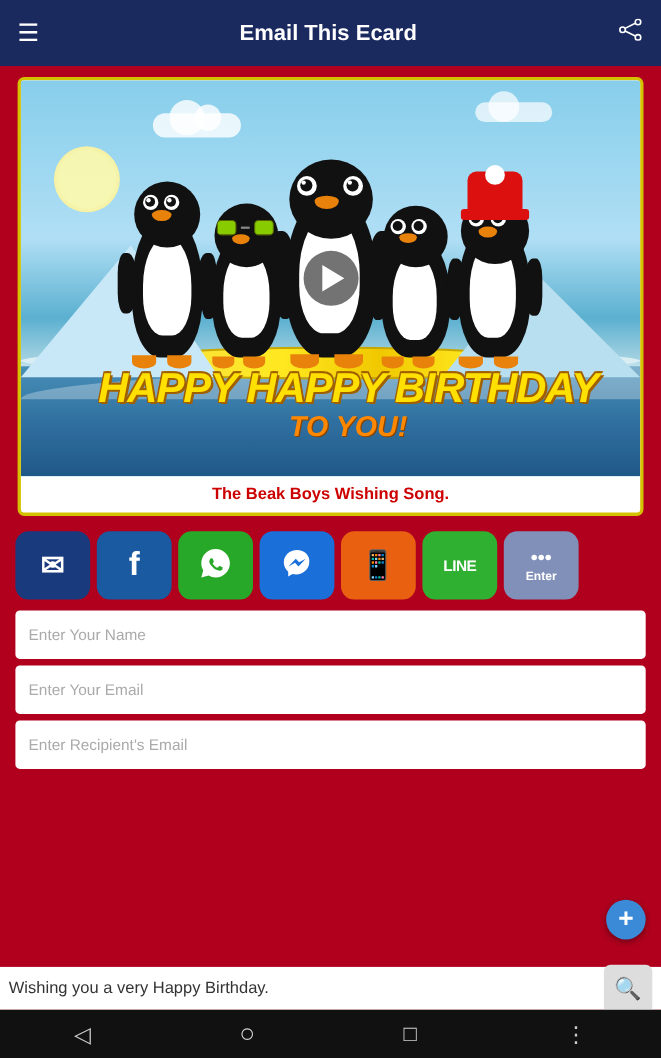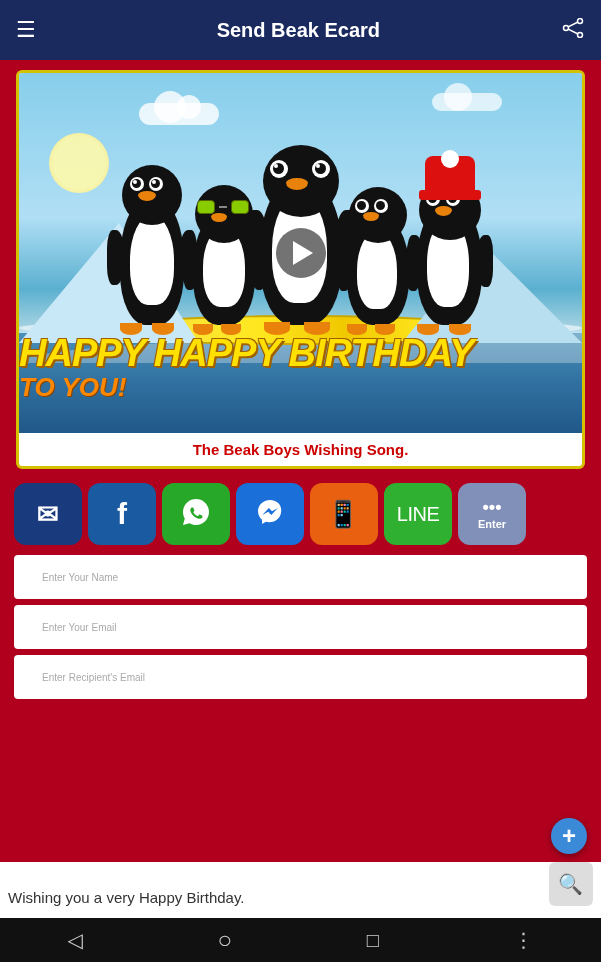--- a/index.html
+++ b/index.html
@@ -152,22 +152,23 @@
       border-top: 12px solid transparent;
       border-bottom: 12px solid transparent;
       border-left: 20px solid white;
       margin-left: 4px;
     }
 
     
     .birthday-text {
       position: absolute;
       bottom: 30px;
-      left: 0;
-      width: 100%;
+      left: 16px;
+      width: 100%;
+      text-align: center;
     }
     .birthday-line1 {
       font-size: 38px;
       font-weight: 900;
       color: #ffe000;
       text-shadow: 2px 2px 0 #a06000, -1px -1px 0 #a06000, 1px -1px 0 #a06000, -1px 1px 0 #a06000;
       letter-spacing: -1px;
       line-height: 1;
       font-style: italic;
     }
@@ -224,22 +225,22 @@
     
     .form-area {
       background-color: #b0001e;
       padding: 4px 14px;
     }
     .form-input {
       width: 100%;
       height: 44px;
       border: none;
       border-radius: 4px;
-      padding: 0 28px;
-      font-size: 10px;
+      padding: 0 12px;
+      font-size: 14px;
       color: #555;
       background: white;
       margin-bottom: 6px;
       outline: none;
     }
     .form-input::placeholder {
       color: #aaa;
     }
     .recipient-input-wrapper {
       position: relative;
@@ -267,22 +268,22 @@
     }
 
     
     .bottom-bar {
       position: absolute;
       bottom: 44px;
       left: 0;
       width: 100%;
       background: white;
       display: flex;
-      align-items: flex-end;
-      height: 56px;
+      align-items: center;
+      height: 39px;
       padding: 12px 8px;
       gap: 8px;
     }
     .message-text {
       flex: 1;
       font-size: 15px;
       color: #333;
     }
     .search-icon-btn {
       width: 44px;
@@ -344,21 +345,21 @@
       color: #ccc;
       font-size: 20px;
       cursor: pointer;
     }
   </style>
 </head>
 <body>
 
 <div class="top-bar">
   <span class="hamburger-icon">☰</span>
-  <span class="top-bar-title">Send Beak Ecard</span>
+  <span class="top-bar-title">Email This Ecard</span>
   <span class="share-icon">
     <svg width="24" height="20" viewBox="0 0 24 20" fill="none">
       <circle cx="19" cy="3" r="2.5" stroke="white" stroke-width="1.5" fill="none"></circle>
       <circle cx="19" cy="17" r="2.5" stroke="white" stroke-width="1.5" fill="none"></circle>
       <circle cx="5" cy="10" r="2.5" stroke="white" stroke-width="1.5" fill="none"></circle>
       <line x1="7.2" y1="8.8" x2="17" y2="4" stroke="white" stroke-width="1.5"></line>
       <line x1="7.2" y1="11.2" x2="17" y2="16" stroke="white" stroke-width="1.5"></line>
     </svg>
   </span>
 </div>
@@ -550,21 +551,21 @@
     <span class="share-btn-icon">
       <svg width="28" height="28" viewBox="0 0 28 28" fill="white">
         <path d="M14 2C7.37 2 2 7.03 2 13.2c0 3.41 1.54 6.45 4 8.56v4.24l3.87-2.13c1.03.28 2.12.43 3.27.43 6.63 0 12-5.03 12-11.1C26 7.03 20.63 2 14 2zm1.32 14.96l-3.06-3.26-5.97 3.26 6.57-6.97 3.13 3.26 5.9-3.26-6.57 6.97z"></path>
       </svg>
     </span>
   </button>
   <button class="share-btn btn-sms">
     <span class="share-btn-icon">📱</span>
   </button>
   <button class="share-btn btn-line">
-    <span class="share-btn-icon" style="font-size:20px;font-weight:normal;letter-spacing:-0.5px;">LINE</span>
+    <span class="share-btn-icon" style="font-size:14px;font-weight:bold;letter-spacing:-0.5px;">LINE</span>
   </button>
   <button class="share-btn btn-more">
     <span class="share-btn-icon" style="font-size:18px;line-height:1;">•••</span>
     <span style="font-size:11px;margin-top:2px;">Enter</span>
   </button>
 </div>
 
 <div class="form-area">
   <input type="text" class="form-input" placeholder="Enter Your Name" style="">
   <input type="email" class="form-input" placeholder="Enter Your Email" style="">

